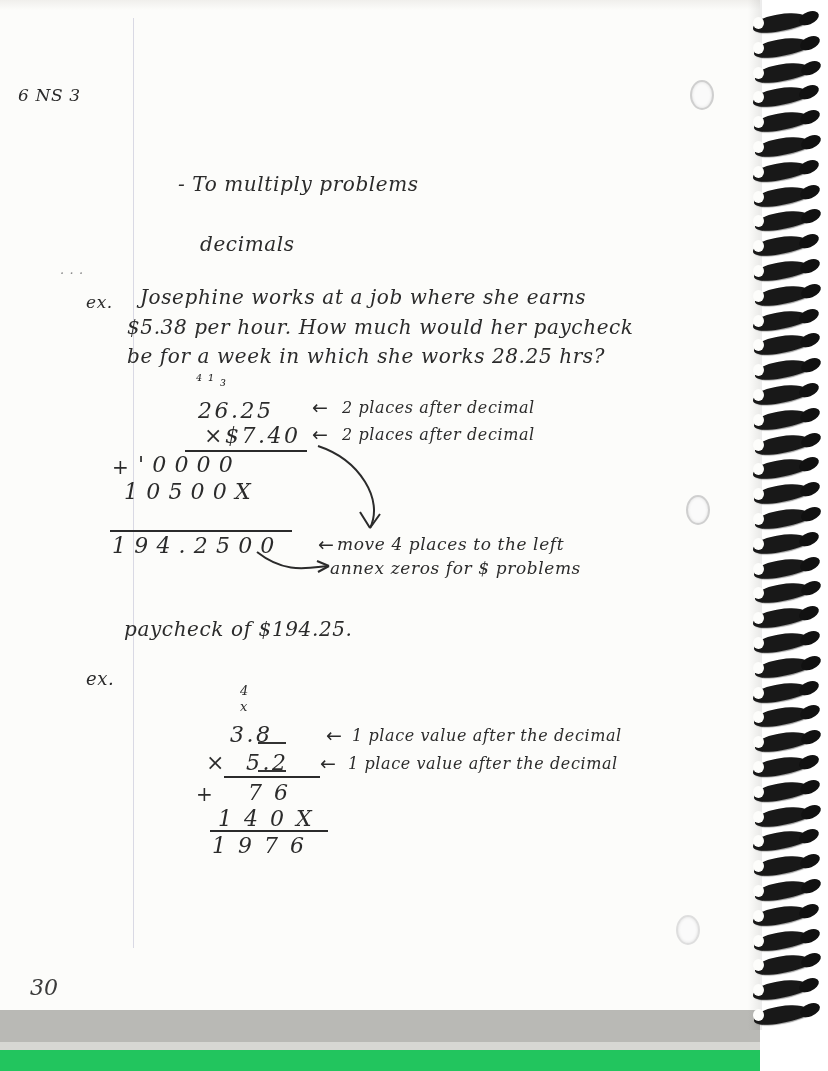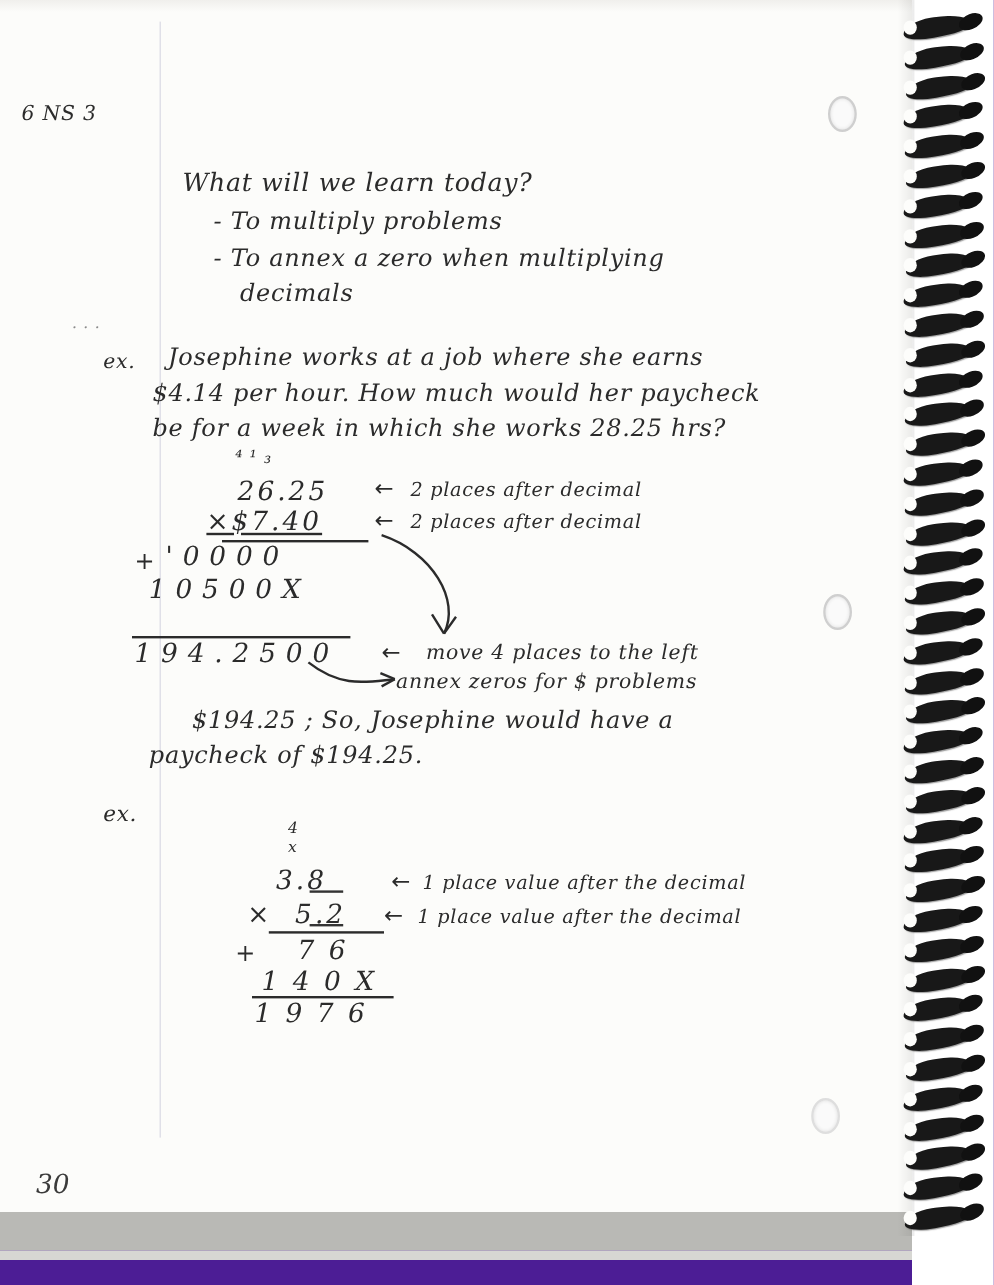--- a/index.html
+++ b/index.html
@@ -4,21 +4,21 @@
 <style>
   html, body {
     margin: 0;
     padding: 0;
     background: #ffffff;
   }
   #page {
     position: relative;
     width: 828px;
     height: 1071px;
-    background: #4c1d95;
+    background: #22c55e;
     overflow: hidden;
     font-family: "DejaVu Sans", sans-serif;
   }
 
   
   .paper {
     position: absolute;
     left: 0; top: 0;
     width: 790px; height: 1012px;
     background: #fcfcfa;
@@ -159,65 +159,62 @@
     <div class="paper-edge-top"></div>
     <div class="margin-line"></div>
 
     <div class="hole h1"></div>
     <div class="hole h2"></div>
     <div class="hole h3"></div>
 
     <div class="hw s17" style="left:18px; top:85px;">6 NS 3</div>
 
 
-    <div class="hw s21" style="left:152px; top:140px;">What will we learn today?</div>
 
     <div class="hw s20" style="left:178px; top:172px;">- To multiply problems</div>
-    <div class="hw s20" style="left:178px; top:203px;">- To annex a zero when multiplying</div>
     <div class="hw s20" style="left:200px; top:232px;">decimals</div>
 
     <div class="hw s13" style="left:60px; top:262px; color:#8a8a8a;">. . .</div>
 
     <div class="hw s17" style="left:86px; top:292px;">ex.</div>
     <div class="hw s20" style="left:140px; top:285px;">Josephine works at a job where she earns</div>
-    <div class="hw s20" style="left:127px; top:315px;">$4.14 per hour. How much would her paycheck</div>
+    <div class="hw s20" style="left:127px; top:315px;">$5.38 per hour. How much would her paycheck</div>
     <div class="hw s20" style="left:127px; top:344px;">be for a week in which she works 28.25 hrs?</div>
 
     <div class="hw s15" style="left:196px; top:372px;">⁴ ¹ ₃</div>
 
     <div class="hw s22 wide" style="left:198px; top:398px;">26.25</div>
-    <div class="hw s22 wide" style="left:172px; top:423px;text-decoration:underline;">×$7.40</div>
+    <div class="hw s22 wide" style="left:204px; top:423px;">×$7.40</div>
     <div class="rule" style="left:185px; top:450px; width:122px;"></div>
 
     <div class="hw s20" style="left:112px; top:455px;">+</div>
     <div class="hw s22" style="left:138px; top:452px;">' 0 0 0 0</div>
     <div class="hw s22" style="left:124px; top:479px;">1 0 5 0 0 X</div>
     <div class="rule" style="left:110px; top:530px; width:182px;"></div>
     <div class="hw s22" style="left:112px; top:533px;">1 9 4 . 2 5 0 0</div>
 
     <div class="arrow-l" style="left:312px; top:396px;">←</div>
     <div class="hw s16" style="left:342px; top:398px;">2 places after decimal</div>
     <div class="arrow-l" style="left:312px; top:423px;">←</div>
     <div class="hw s16" style="left:342px; top:425px;">2 places after decimal</div>
 
     <svg class="curve" style="left:300px; top:440px; width:180px; height:110px;">
       <path d="M18,6 C60,20 84,60 70,88" fill="none" stroke="#2b2b2b" stroke-width="2"></path>
       <path d="M70,88 L60,72 M70,88 L80,74" fill="none" stroke="#2b2b2b" stroke-width="2"></path>
     </svg>
 
     <div class="arrow-l" style="left:318px; top:533px;">←</div>
-    <div class="hw s17" style="left:355px; top:534px;">move 4 places to the left</div>
+    <div class="hw s17" style="left:337px; top:534px;">move 4 places to the left</div>
 
     <svg class="curve" style="left:255px; top:548px; width:90px; height:34px;">
       <path d="M2,4 C30,26 52,20 74,18" fill="none" stroke="#2b2b2b" stroke-width="2"></path>
       <path d="M74,18 L62,13 M74,18 L63,24" fill="none" stroke="#2b2b2b" stroke-width="2"></path>
     </svg>
     <div class="hw s17" style="left:330px; top:558px;">annex zeros for $ problems</div>
 
-    <div class="hw s20" style="left:160px; top:588px;">$194.25 ; So, Josephine would have a</div>
     <div class="hw s20" style="left:124px; top:617px;">paycheck of $194.25.</div>
 
     <div class="hw s18" style="left:86px; top:668px;">ex.</div>
 
     <div class="hw s13" style="left:240px; top:683px;">4</div>
     <div class="hw s13" style="left:240px; top:699px;">x</div>
 
     <div class="hw s22 wide" style="left:230px; top:722px;">3.8</div>
     <div class="hw s22 wide" style="left:206px; top:750px;">×  5.2</div>
     <div class="rule" style="left:224px; top:776px; width:96px;"></div>

